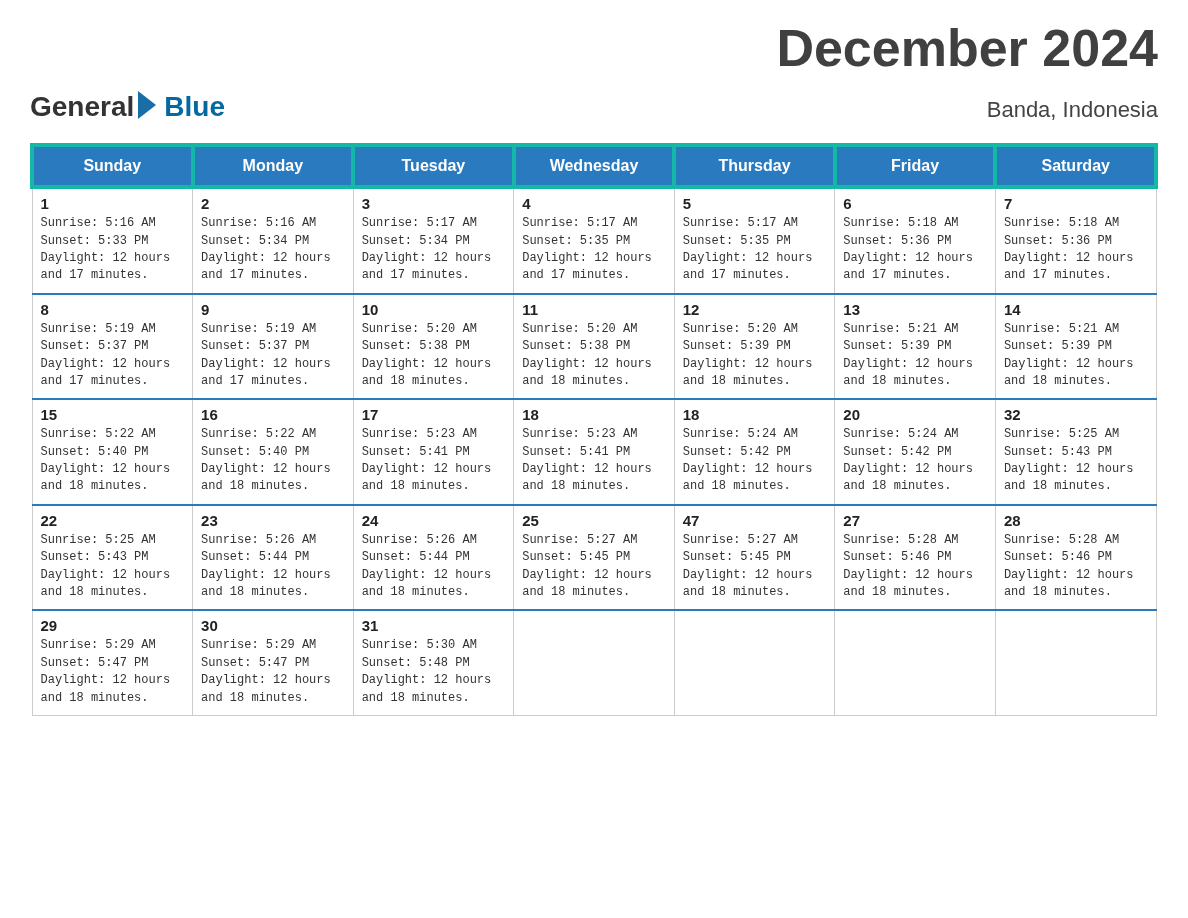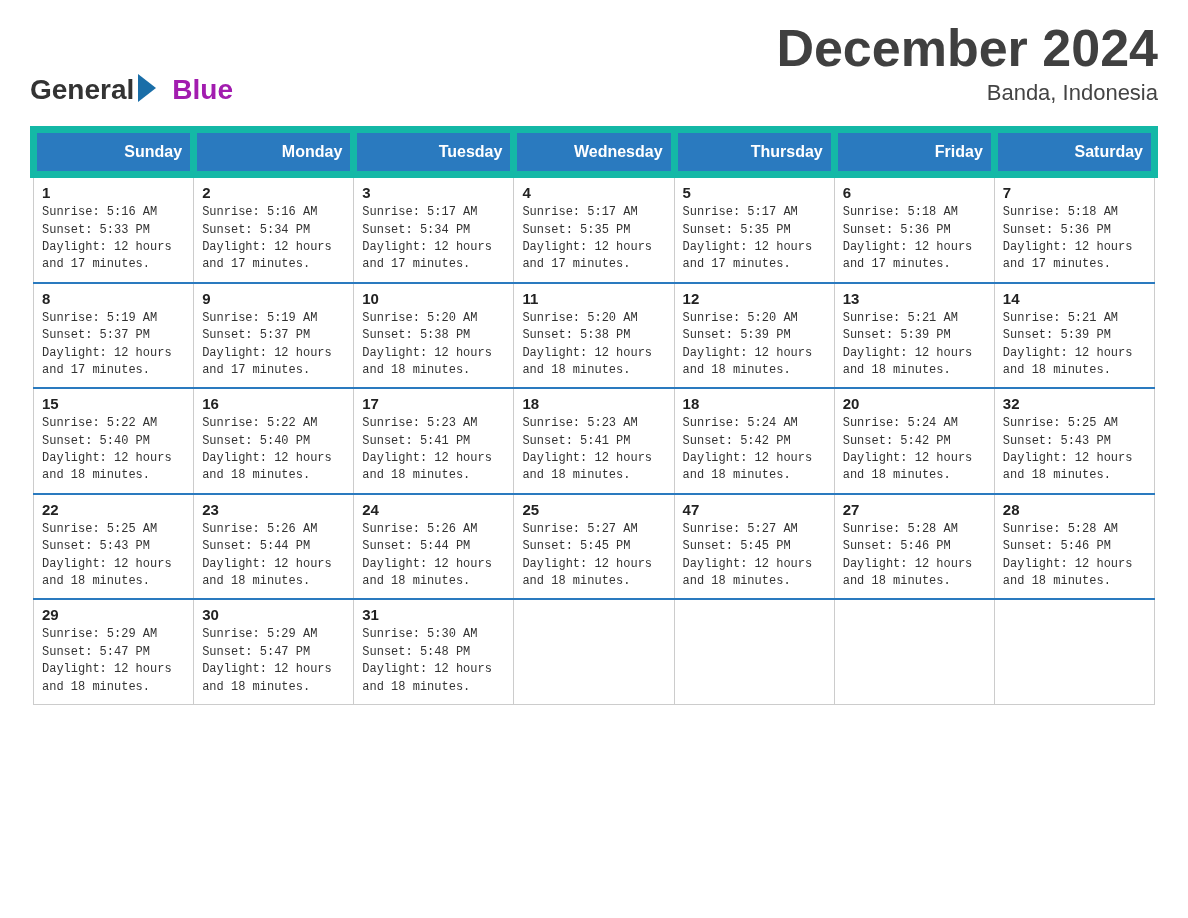--- a/index.html
+++ b/index.html
@@ -35,50 +35,50 @@
       height: 0;
       border-left: 18px solid #1a6ea8;
       border-top: 14px solid transparent;
       border-bottom: 14px solid transparent;
       margin-left: 4px;
       margin-top: -4px;
     }
     .logo-blue {
       font-size: 28px;
       font-weight: bold;
-      color: #a21caf;
-      margin-left: 16px;
+      color: #0369a1;
+      margin-left: 8px;
     }
     .title-area {
       text-align: right;
     }
     .month-title {
       font-size: 52px;
       font-weight: bold;
       color: #404040;
       line-height: 1.1;
     }
     .location {
       font-size: 22px;
       color: #444;
-      margin-top: 3px;
+      margin-top: 20px;
     }
     table {
       width: 100%;
       border-collapse: collapse;
       table-layout: fixed;
     }
     thead tr th {
       background-color: #2a7abf;
       color: #fff;
       font-size: 16px;
       font-weight: bold;
       padding: 10px 8px;
-      text-align: right;
-      border: 7px solid #14b8a6;
+      text-align: center;
+      border: 4px solid #14b8a6;
     }
     tbody tr td {
       vertical-align: top;
       padding: 6px 8px 8px 8px;
       border: 1px solid #ccc;
       font-size: 12.5px;
       color: #333;
       height: 105px;
     }
     tbody tr:not(:last-child) td {

